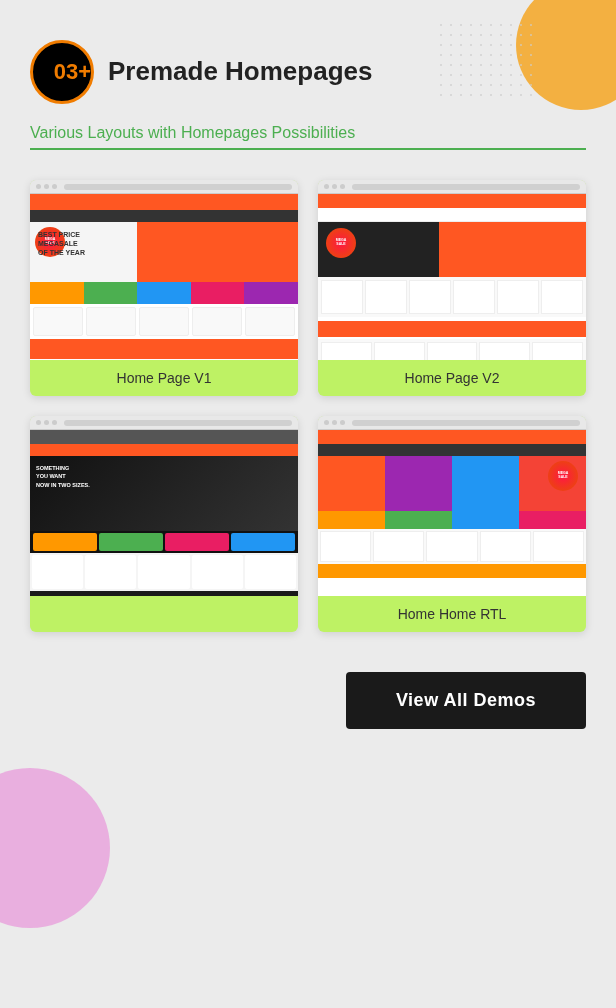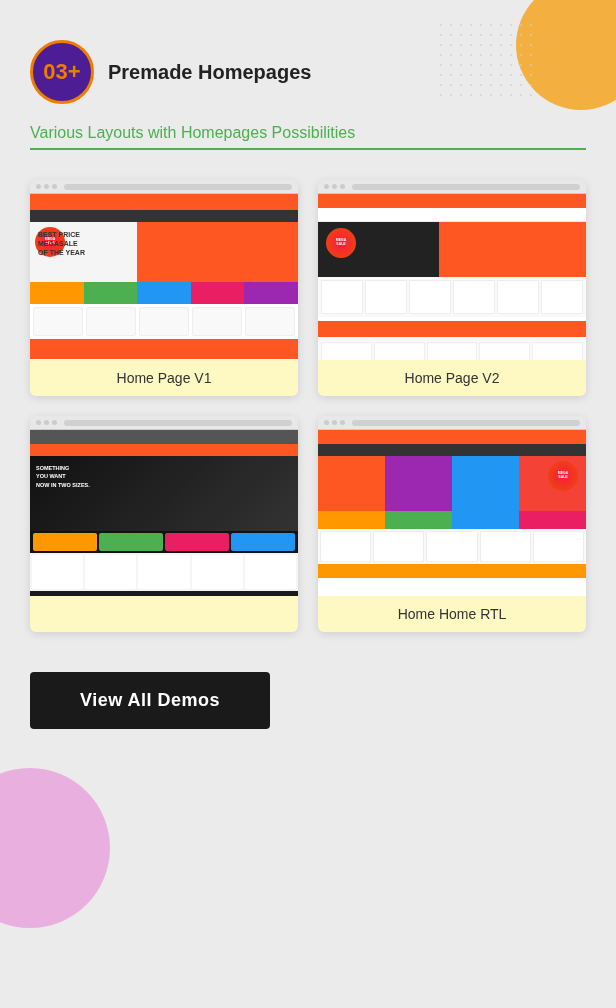--- a/index.html
+++ b/index.html
@@ -73,34 +73,34 @@
       margin-bottom: 20px;
     }
 
     .badge-circle {
       width: 64px;
       height: 64px;
       border-radius: 50%;
       border: 3px solid #f07c00;
       display: flex;
       align-items: center;
-      justify-content: center;
-      background: #4c1d95;
+      justify-content: flex-end;
+      background: #000000;
       flex-shrink: 0;
     }
 
     .badge-text {
       font-size: 22px;
       font-weight: bold;
       color: #f07c00;
       line-height: 1;
     }
 
     .main-title {
-      font-size: 20px;
+      font-size: 26px;
       font-weight: bold;
       color: #222;
       line-height: 1.2;
     }
 
     
     .subtitle {
       font-size: 16px;
       color: #4caf50;
       font-weight: 500;
@@ -118,21 +118,21 @@
 
     
     .demos-grid {
       display: grid;
       grid-template-columns: 1fr 1fr;
       gap: 20px;
       margin-bottom: 40px;
     }
 
     .demo-card {
-      background: #fef9c3;
+      background: #bef264;
       border-radius: 6px;
       overflow: hidden;
       box-shadow: 0 2px 8px rgba(0,0,0,0.12);
     }
 
     .demo-screenshot {
       width: 100%;
       height: 180px;
       overflow: hidden;
       position: relative;
@@ -259,21 +259,21 @@
       text-align: center;
       padding: 10px 8px;
       font-size: 14px;
       color: #333;
       font-weight: 500;
     }
 
     
     .cta-section {
       display: flex;
-      justify-content: flex-start;
+      justify-content: flex-end;
       margin-top: 10px;
     }
 
     .cta-button {
       background-color: #1a1a1a;
       color: #fff;
       padding: 18px 50px;
       font-size: 18px;
       font-weight: bold;
       border: none;

